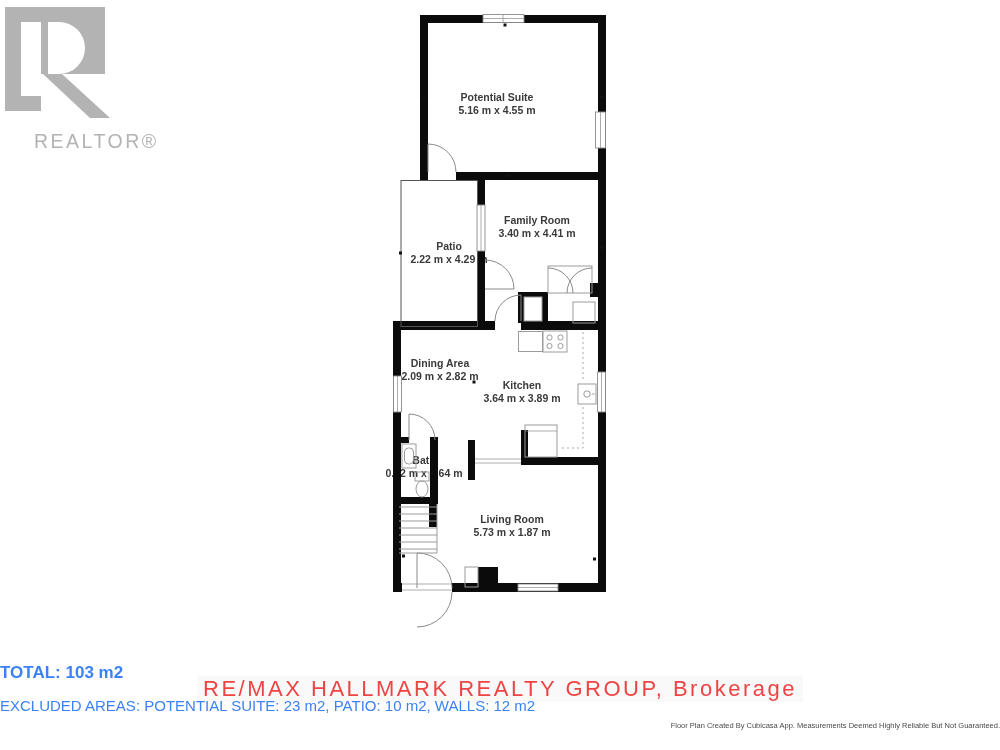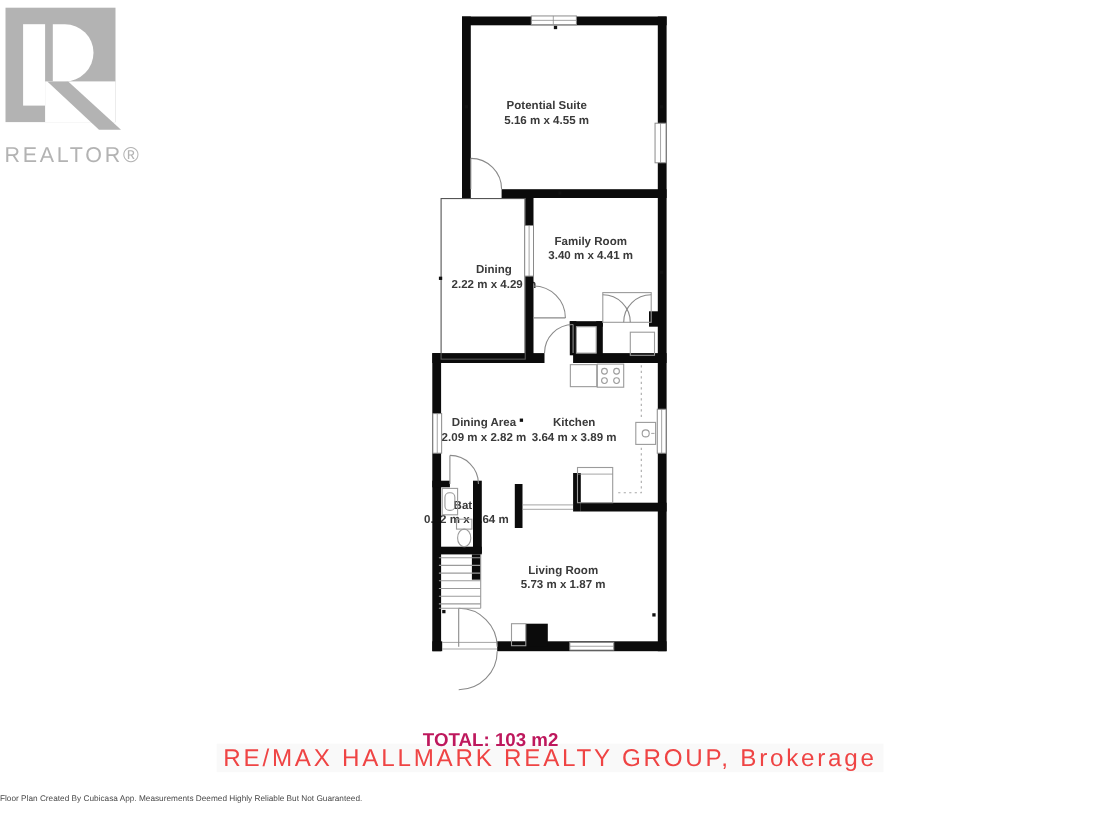--- a/index.html
+++ b/index.html
@@ -3,36 +3,36 @@
 <meta charset="utf-8">
 <style>
   html,body{margin:0;padding:0;background:#fff;}
   .page{position:relative;width:1000px;height:750px;background:#ffffff;overflow:hidden;
         font-family:"Liberation Sans",sans-serif;}
 
   
   .logo{position:absolute;left:4px;top:6px;width:130px;z-index:3;}
   .logo svg{display:block;}
   .logo-word{font-size:19.5px;letter-spacing:2.5px;color:#b3b3b3;margin-top:6px;
-             font-weight:400;white-space:nowrap;}
+             font-weight:400;white-space:nowrap;margin-left:30px;}
 
   
   .plan-svg{position:absolute;left:390px;top:8px;z-index:2;}
   .room-label{position:absolute;transform:translate(-50%,-50%);text-align:center;
               font-size:10.5px;line-height:12.5px;color:#3a3a3a;white-space:nowrap;z-index:1;font-weight:bold;}
 
   
   .watermark{position:absolute;top:676px;left:50%;transform:translateX(-50%);
              font-size:22px;letter-spacing:2.5px;color:#ef4444;white-space:nowrap;
              background:rgba(246,246,246,0.65);padding:0 6px;z-index:0;}
-  .summary{position:absolute;left:0;width:892px;text-align:center;color:#be185d;z-index:1;}
+  .summary{position:absolute;left:0;width:892px;text-align:left;color:#3b82f6;z-index:1;}
   .sum-total{top:663px;font-size:17px;font-weight:bold;}
   .sum-floors{top:681px;font-size:15px;}
   .sum-excluded{top:697px;font-size:15px;}
-  .disclaimer{position:absolute;top:721px;left:0;width:1000px;text-align:left;
+  .disclaimer{position:absolute;top:721px;left:0;width:1000px;text-align:right;
               font-size:7.5px;color:#4a4a4a;z-index:1;}
 
   .wall{fill:#0b0b0b;}
   .thin{stroke:#555;stroke-width:1;fill:none;}
   .fix{stroke:#9b9b9b;stroke-width:1;fill:#ffffff;}
   .fixn{stroke:#9b9b9b;stroke-width:1;fill:none;}
   .door{stroke:#8a8a8a;stroke-width:1;fill:none;}
   .win{stroke:#8a8a8a;stroke-width:0.9;fill:#ffffff;}
   .winline{stroke:#8a8a8a;stroke-width:0.7;}
   .dash{stroke:#a8a8a8;stroke-width:1;fill:none;stroke-dasharray:2 3;}
@@ -52,28 +52,28 @@
       <polygon points="39,68 58,68 106,112 86,112" fill="#b3b3b3"></polygon>
     </svg>
     <div class="logo-word">REALTOR®</div>
   </div>
 
   <div class="room-label" style="left:497px;top:103px">
     <div>Potential Suite</div>
     <div>5.16 m x 4.55 m</div>
   </div>
   <div class="room-label" style="left:449px;top:252px">
-    <div>Dining</div>
+    <div>Patio</div>
     <div>2.22 m x 4.29 m</div>
   </div>
   <div class="room-label" style="left:537px;top:226px">
     <div>Family Room</div>
     <div>3.40 m x 4.41 m</div>
   </div>
-  <div class="room-label" style="left:440px;top:391px">
+  <div class="room-label" style="left:440px;top:369px">
     <div>Dining Area</div>
     <div>2.09 m x 2.82 m</div>
   </div>
   <div class="room-label" style="left:522px;top:391px">
     <div>Kitchen</div>
     <div>3.64 m x 3.89 m</div>
   </div>
   <div class="room-label" style="left:424px;top:466px">
     <div>Bath</div>
     <div>0.92 m x 1.64 m</div>
@@ -241,15 +241,16 @@
       <rect x="600" y="246" width="3" height="3"></rect>
       <rect x="472.5" y="380.5" width="3" height="3"></rect>
       <rect x="402" y="554.5" width="3" height="3"></rect>
       <rect x="593" y="557.5" width="3" height="3"></rect>
     </g>
   </svg>
 
   <div class="watermark">RE/MAX HALLMARK REALTY GROUP, Brokerage</div>
 
   <div class="summary sum-total">TOTAL: 103 m2</div>
+  <div class="summary sum-excluded">EXCLUDED AREAS: POTENTIAL SUITE: 23 m2, PATIO: 10 m2, WALLS: 12 m2</div>
   <div class="disclaimer">Floor Plan Created By Cubicasa App. Measurements Deemed Highly Reliable But Not Guaranteed.</div>
 
 </div>
 
 </body></html>

